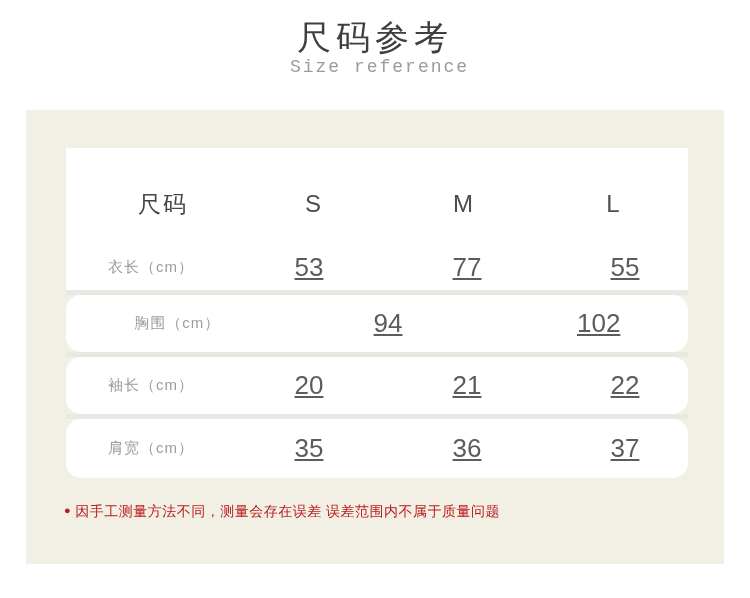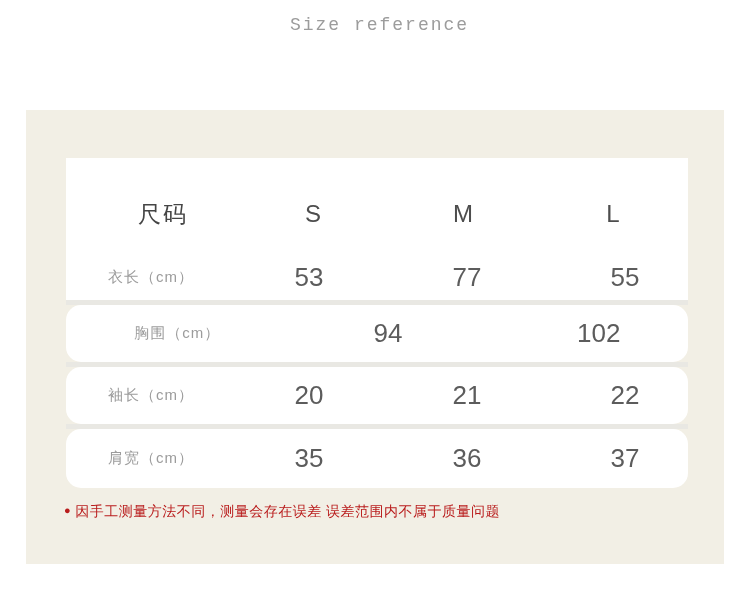--- a/index.html
+++ b/index.html
@@ -19,47 +19,48 @@
   .subtitle{
     font-family:"Liberation Mono","DejaVu Sans Mono",monospace;
     font-size:18px;line-height:22px;letter-spacing:2px;
     color:#9c9c9c;margin-top:-2px;padding-left:9px;
   }
   .panel{
     position:absolute;left:26px;top:110px;width:698px;height:454px;
     background:#f2efe5;
   }
   .size-table{
-    position:absolute;left:40px;top:48px;width:622px;
+    position:absolute;left:40px;top:38px;width:622px;
   }
   .block{background:#ffffff;}
   .sep{height:5px;background:#e9e8e3;}
   .header-row{
     height:96px;display:flex;align-items:center;
     padding-top:16px;box-sizing:border-box;
   }
   .data-row{height:46px;display:flex;align-items:center;width:100%;gap:32px;}
   .block.single{height:57px;display:flex;align-items:center;border-radius:15px;}
   .block.last{height:59px;}
   .cell{flex:1;text-align:center;}
   .cell.label-col{padding-left:22px;}
   .col-head{font-size:24px;color:#4d4d4d;}
   .col-head.size-word{font-size:23px;color:#454545;font-weight:500;letter-spacing:2px;}
   .row-label{font-size:15px;color:#9c9c9c;letter-spacing:1px;}
-  .value{font-size:26px;color:#5c5c5c;}
+  .value{font-size:26px;color:#5c5c5c;text-decoration:underline;}
   .footnote{
     position:absolute;left:38px;top:392px;
     font-size:14px;line-height:17px;letter-spacing:0.5px;color:#b91c1c;
   }
   .bullet{font-size:11px;margin-right:4px;vertical-align:2px;}
 </style>
 </head>
 <body>
 
 <div class="titleblock">
+  <div class="title">尺码参考</div>
   <div class="subtitle">Size reference</div>
 </div>
 
 <div class="panel">
   <div class="size-table">
 
     <div class="block">
       <div class="header-row">
         <div class="cell label-col col-head size-word">尺码</div>
         <div class="cell col-head">S</div>

